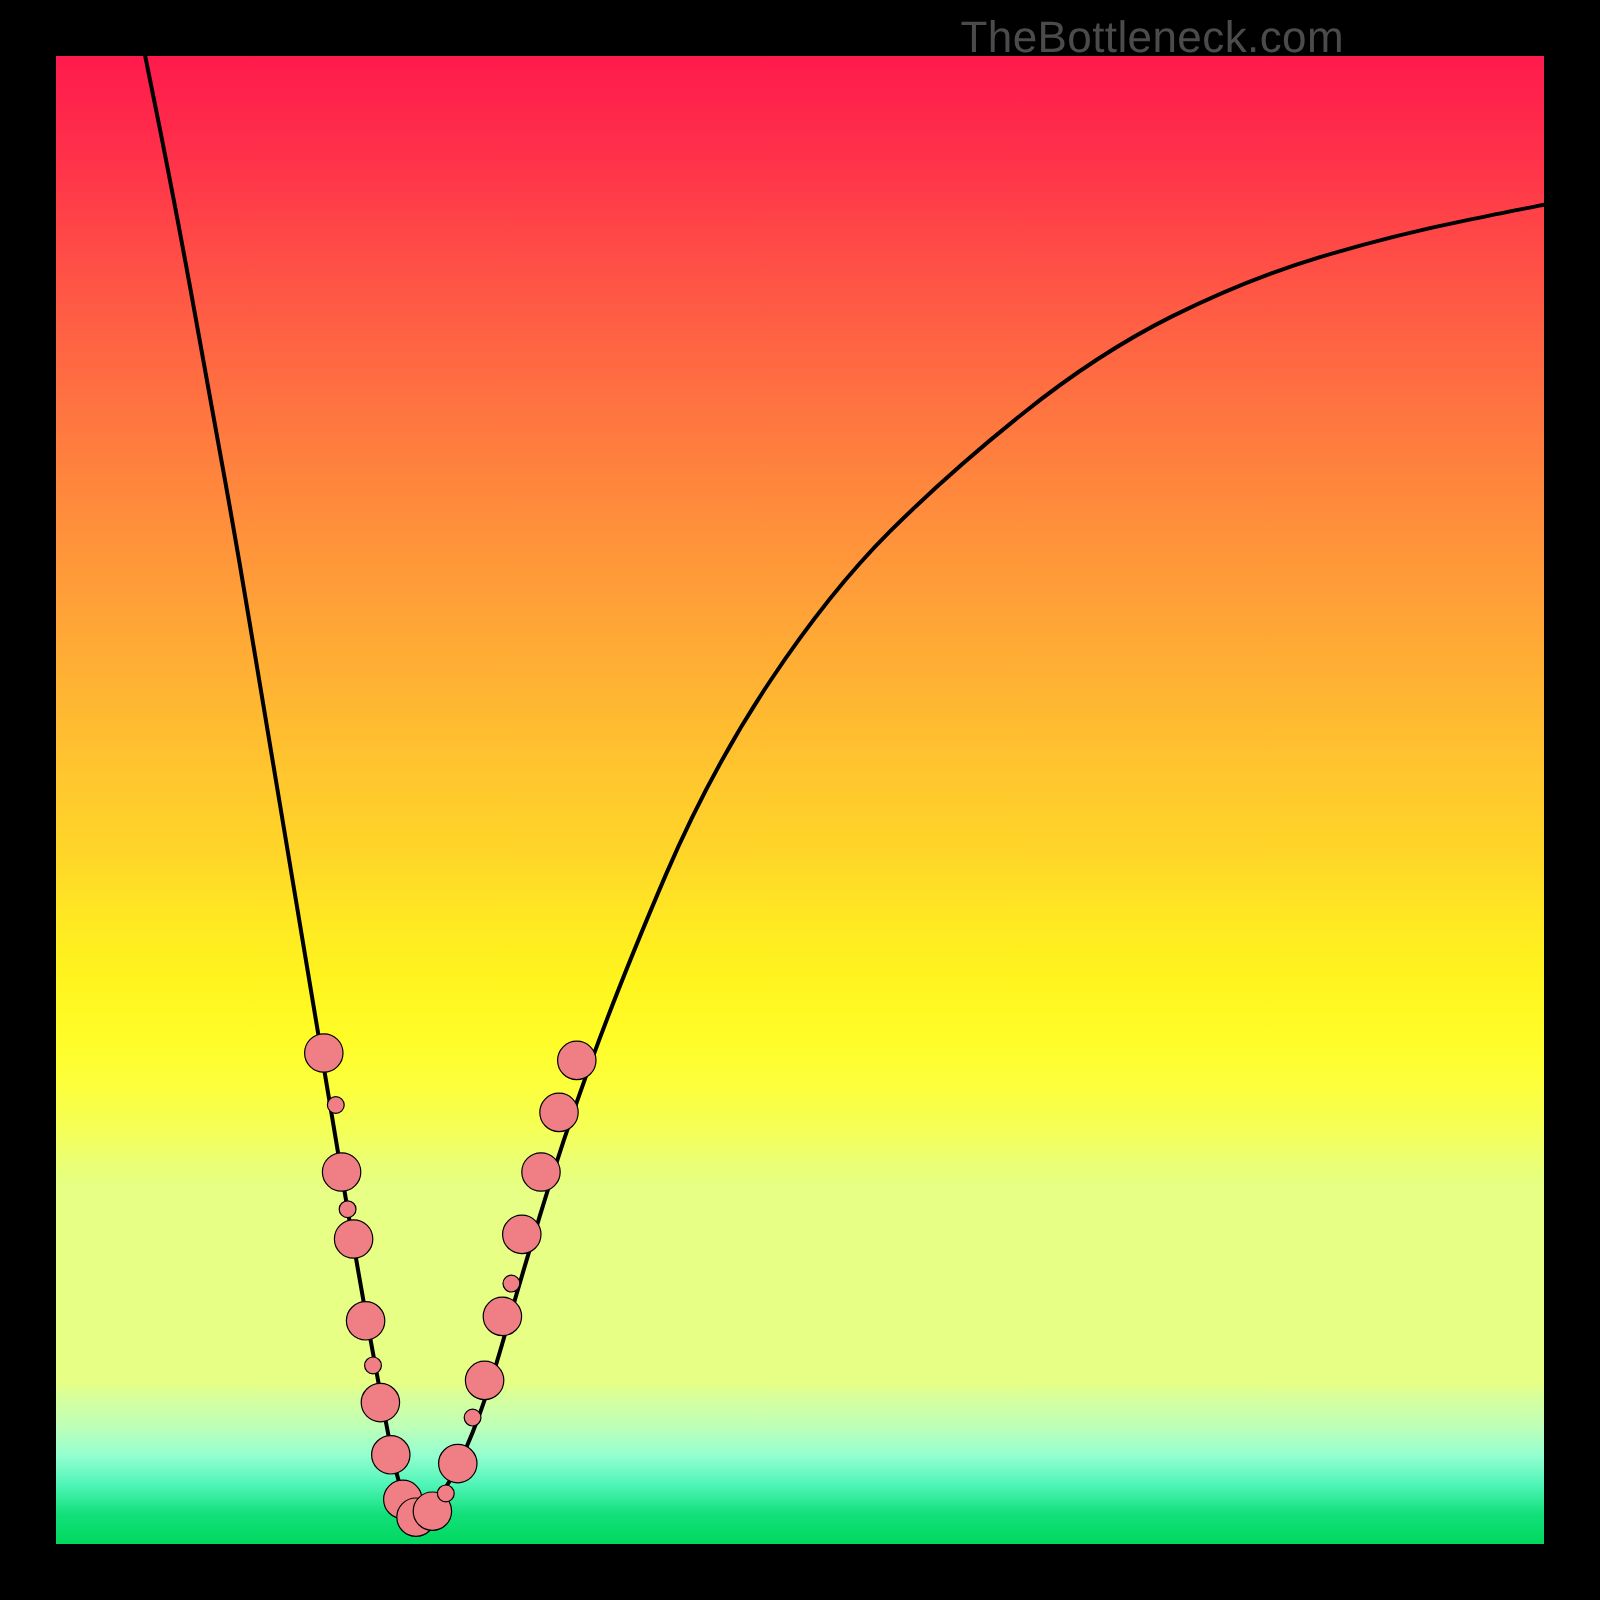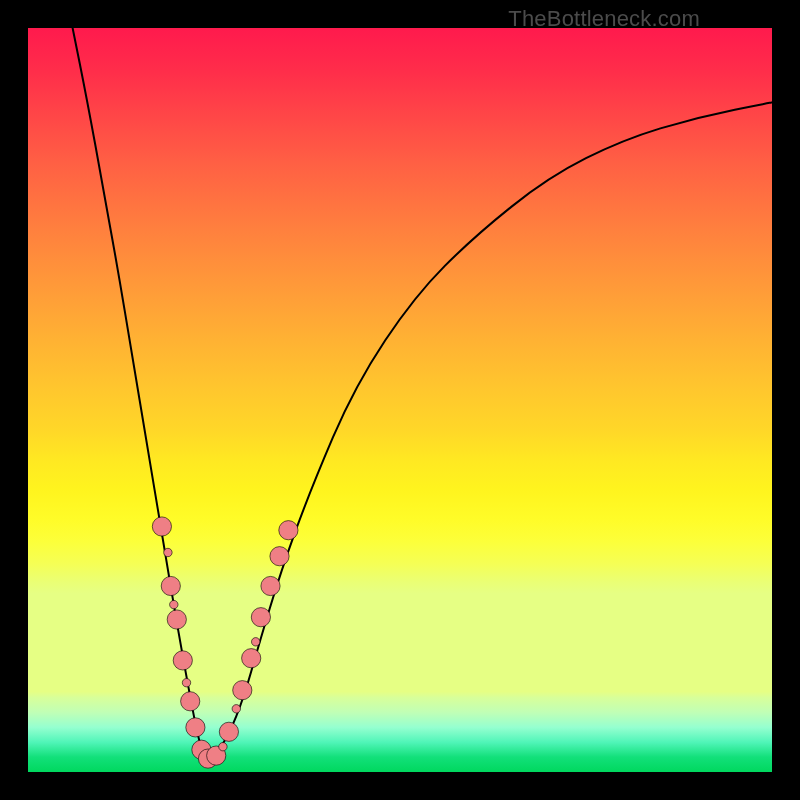--- a/index.html
+++ b/index.html
@@ -9,21 +9,20 @@
     height: 800px;
     overflow: hidden;
     background: #000;
     font-family: Arial, Helvetica, sans-serif;
   }
   .frame {
     position: relative;
     width: 684px;
     height: 800px;
     background: #000;
-    padding-left: 28px;
   }
   .plot {
     position: absolute;
     left: 28px;
     top: 28px;
     width: 744px;
     height: 744px;
     
     background: linear-gradient(to bottom,
       #ff1a4d 0%,

